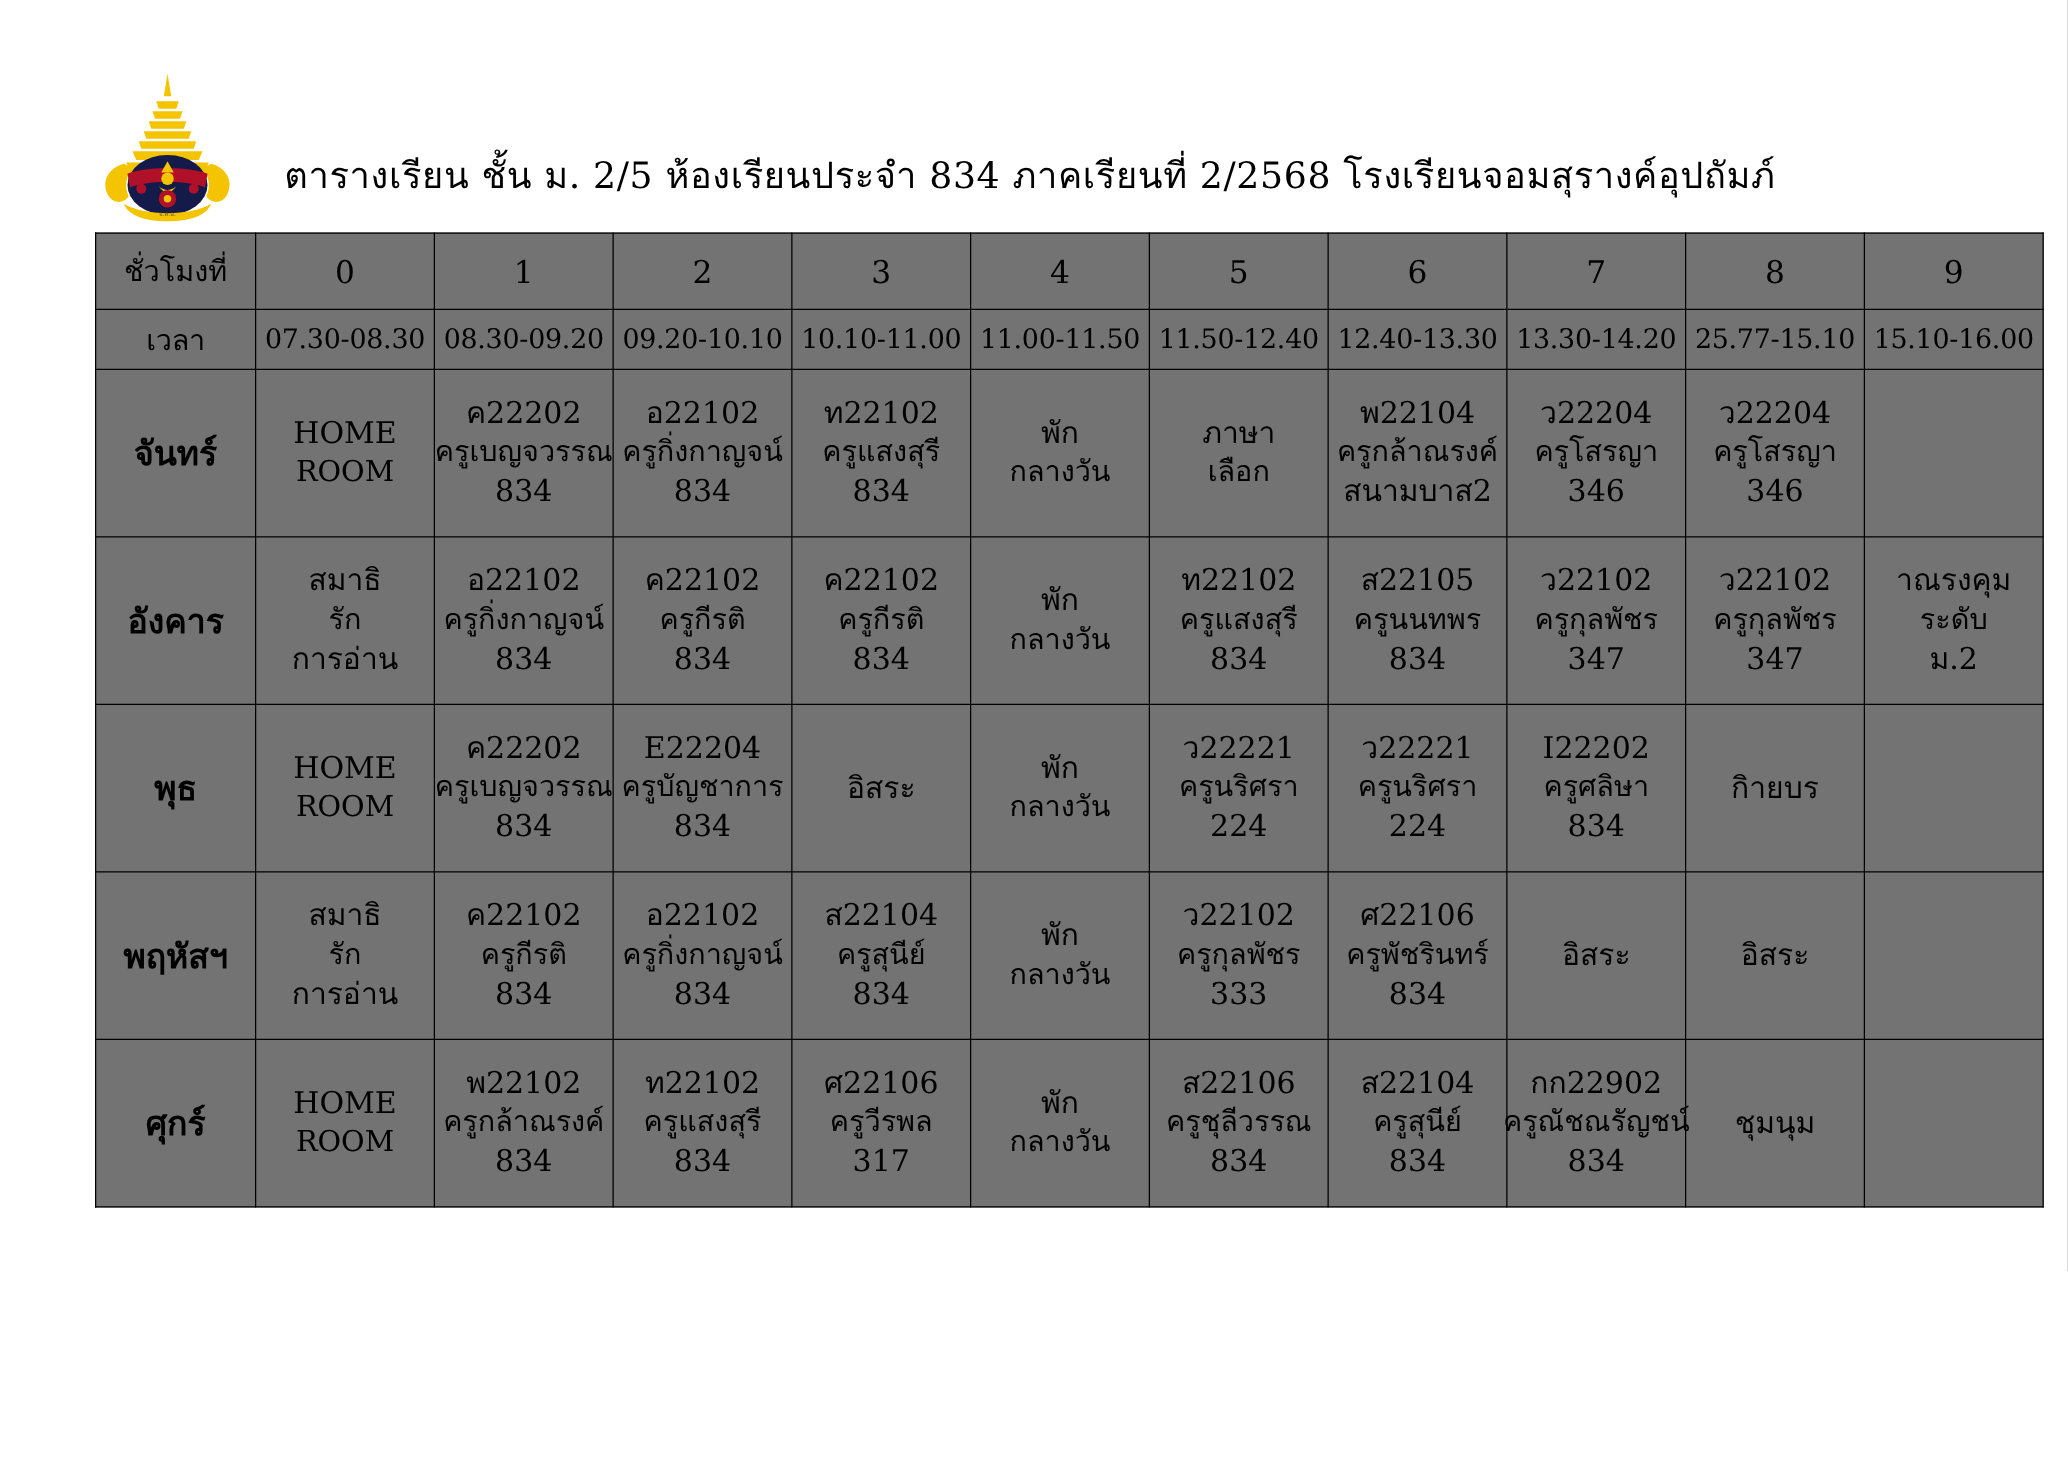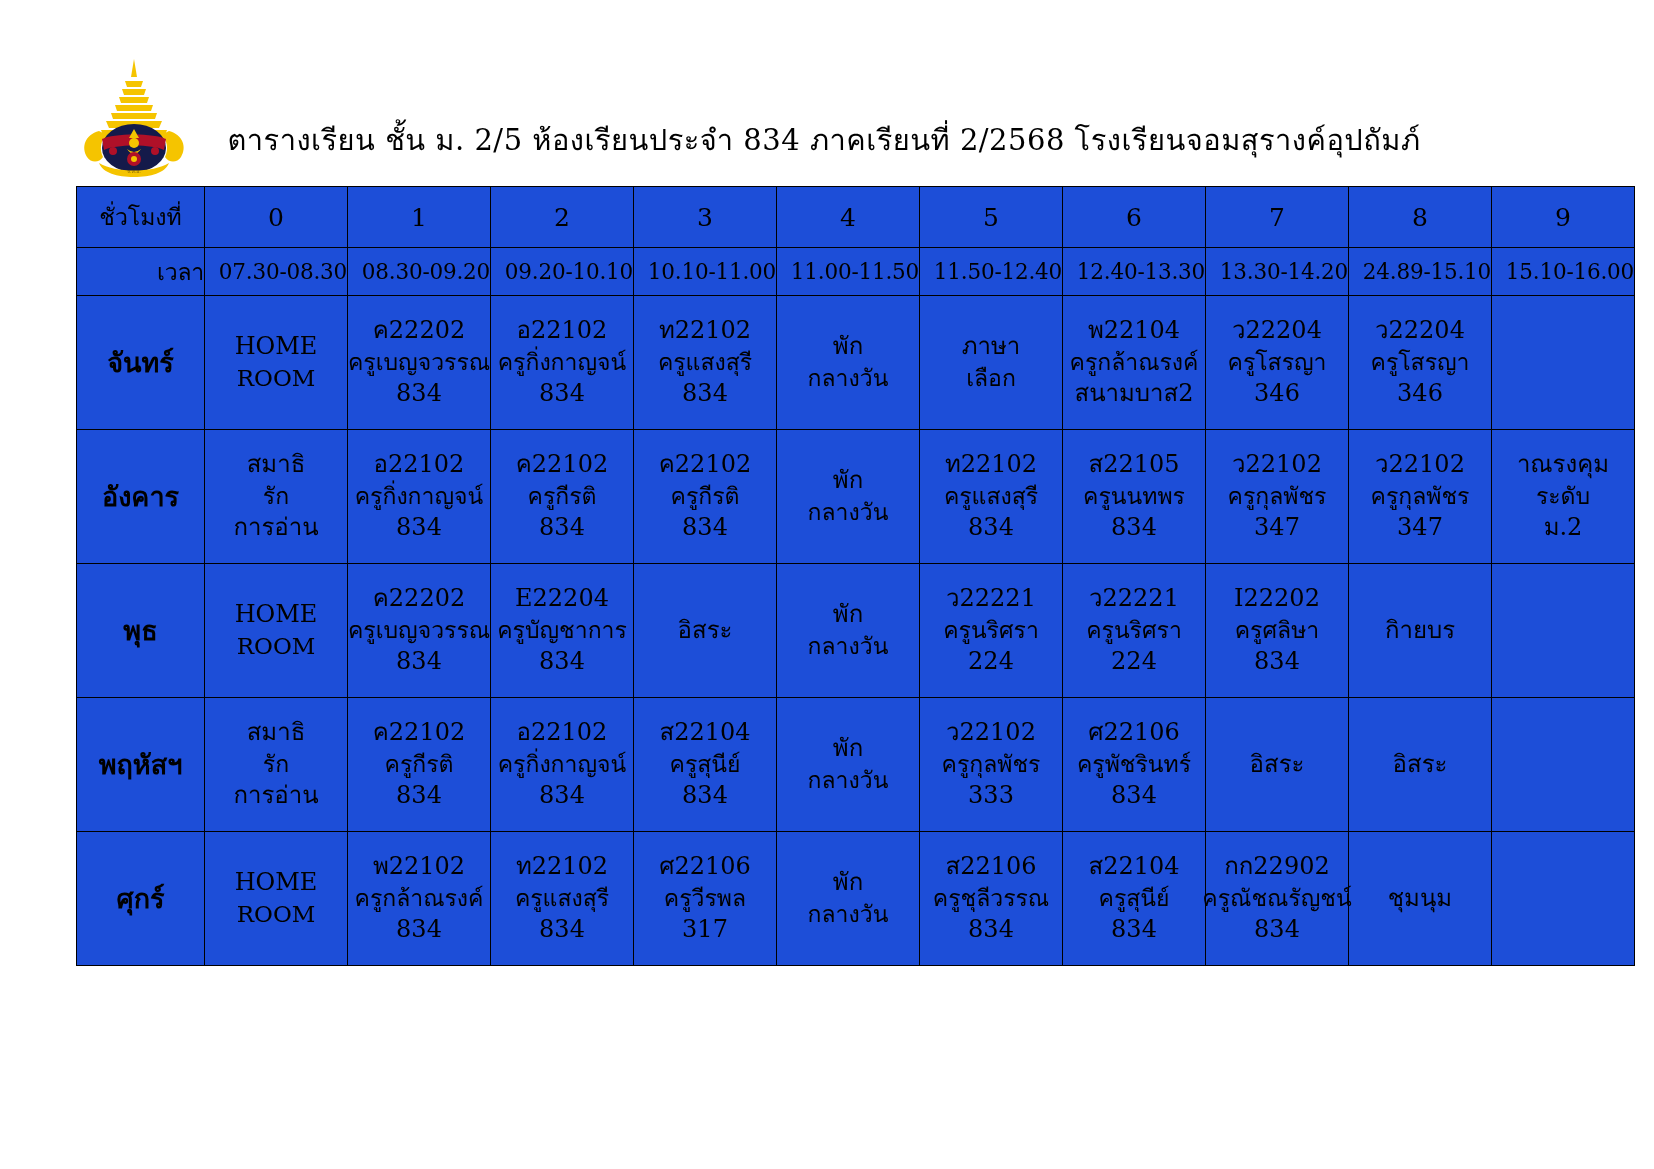--- a/index.html
+++ b/index.html
@@ -53,39 +53,39 @@
   }
 
   
   table.timetable {
     position: absolute;
     left: 76px;
     top: 186px;
     border-collapse: collapse;
     table-layout: fixed;
     width: 1415px;
-    background: #1d4ed8;
+    background: #737373;
   }
   table.timetable td,
   table.timetable th {
     border: 1.6px solid #000;
     text-align: center;
     vertical-align: middle;
     padding: 0;
     font-weight: normal;
   }
 
   col.c-day   { width: 128px; }
   col.c-p     { width: 143px; }
 
   
   tr.row-periods td { height: 60px; font-size: 25px; }
   tr.row-periods td.daycell { font-size: 23px; }
 
-  tr.row-times td { height: 47px; font-size: 21.5px; letter-spacing: -0.2px; text-align: right; }
+  tr.row-times td { height: 47px; font-size: 21.5px; letter-spacing: -0.2px; }
   tr.row-times td.daycell { font-size: 23px; }
 
   
   tr.row-day td { height: 133px; font-size: 24px; }
   tr.row-day td.daycell {
     font-size: 27px;
     font-weight: bold;
   }
 
   .cell-lines {
@@ -186,21 +186,21 @@
       <tr class="row-times">
         <td class="daycell">เวลา</td>
         <td>07.30-08.30</td>
         <td>08.30-09.20</td>
         <td>09.20-10.10</td>
         <td>10.10-11.00</td>
         <td>11.00-11.50</td>
         <td>11.50-12.40</td>
         <td>12.40-13.30</td>
         <td>13.30-14.20</td>
-        <td>24.89-15.10</td>
+        <td>25.77-15.10</td>
         <td>15.10-16.00</td>
       </tr>
       </tbody>
       <tbody id="day-rows">
         <tr class="row-day">
           <td class="daycell">จันทร์</td>
           <td>
             <div class="cell-lines">
               <span class="cl-code">HOME</span>
               <span class="cl-teacher">ROOM</span>

